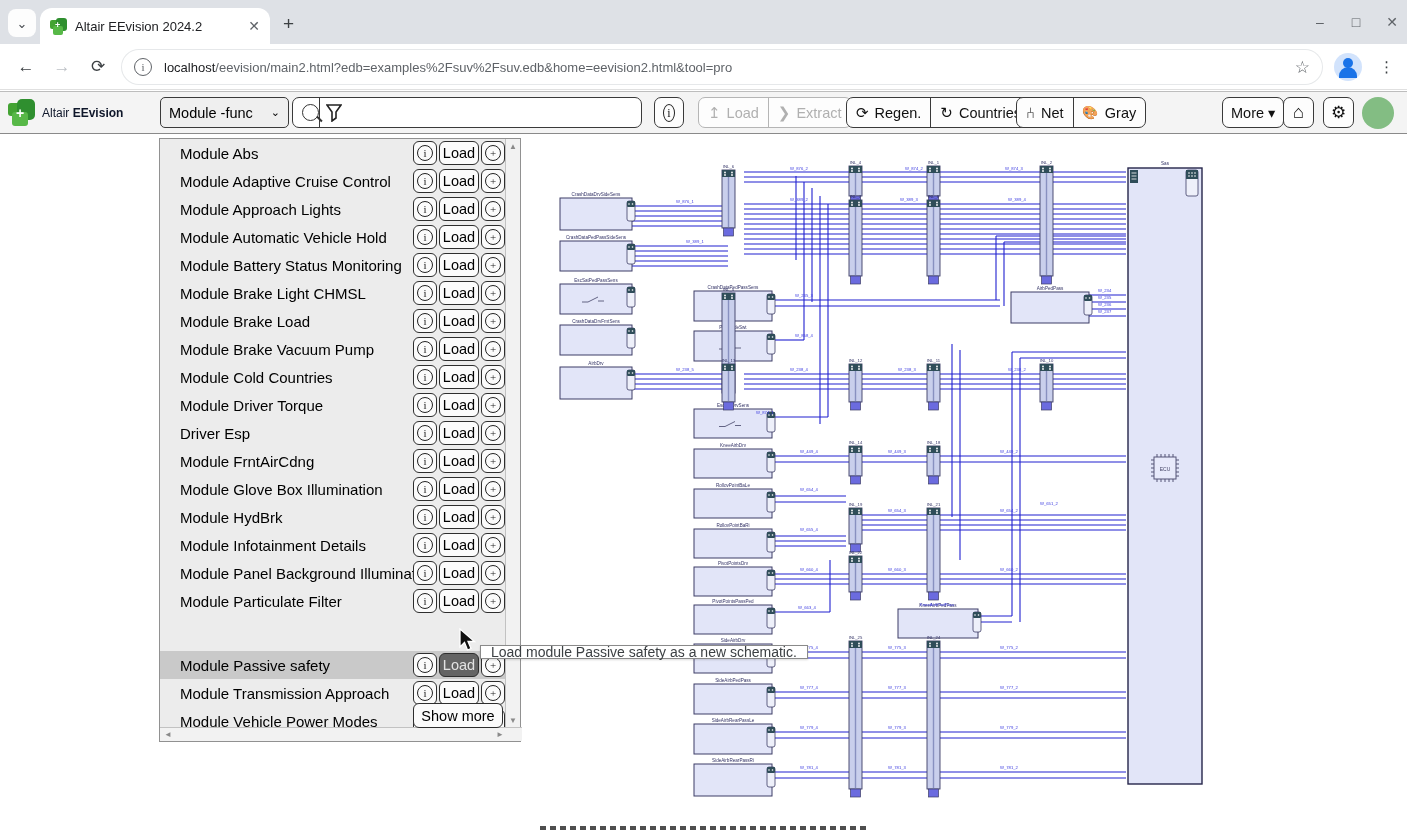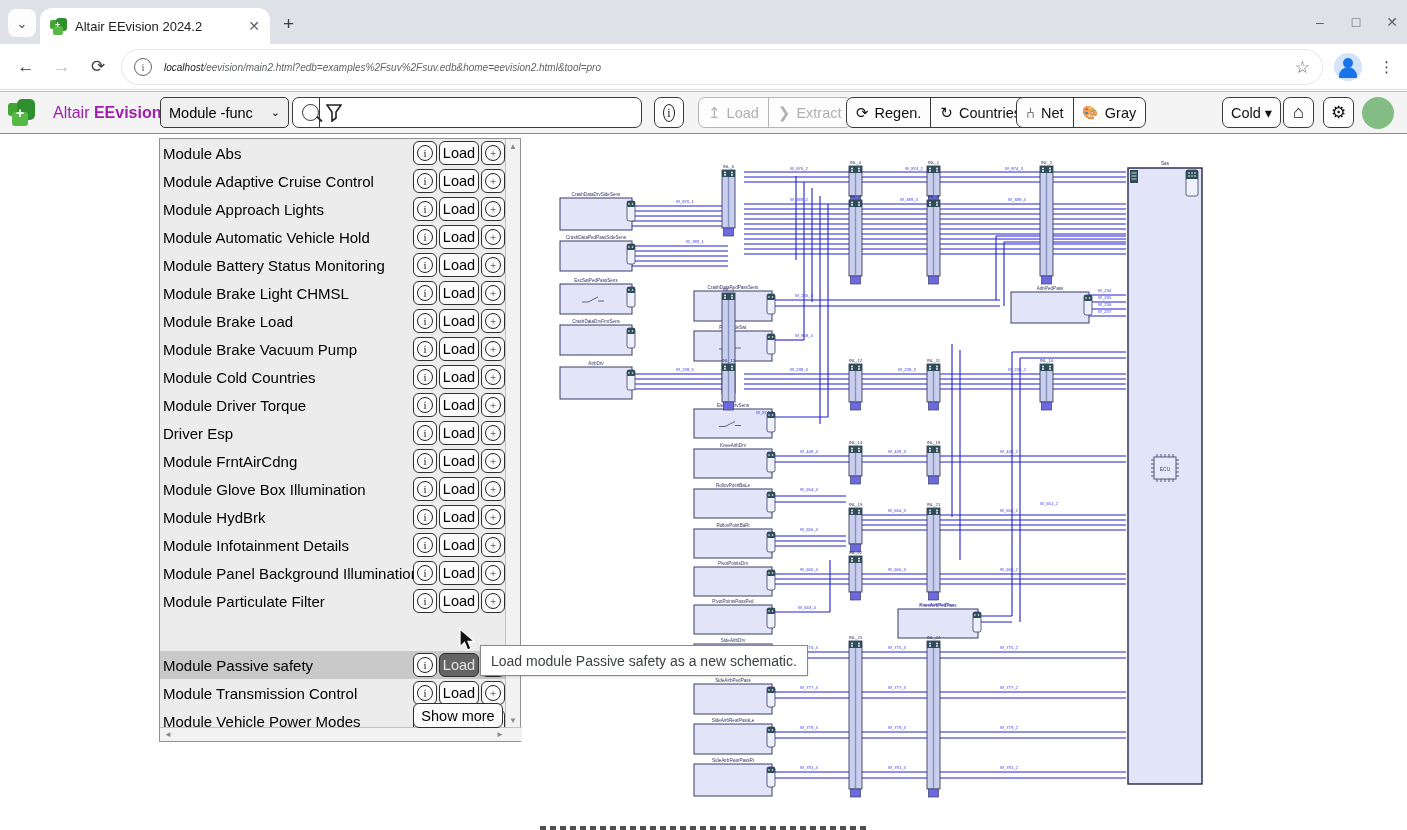--- a/index.html
+++ b/index.html
@@ -16,36 +16,36 @@
   #tab-title { font-size:13px; color:#202124; margin-left:8px; white-space:nowrap; overflow:hidden; flex:1; }
   #tab-close { color:#5f6368; font-size:14px; margin-left:6px; }
   #new-tab { position:absolute; left:283px; top:13px; color:#3c4043; font-size:19px; }
   .winctl { position:absolute; top:10px; width:30px; height:24px; color:#5f6368; font-size:14px; text-align:center; line-height:24px; }
   
   #addrbar { position:absolute; left:0; top:44px; width:1407px; height:46px; background:#ffffff; border-bottom:1px solid #e0e0e0; }
   .navbtn { position:absolute; top:11px; width:24px; height:24px; font-size:17px; color:#3c4043; text-align:center; line-height:24px; }
   .navbtn.disabled { color:#bdc1c6; }
   #omnibox { position:absolute; left:122px; top:6px; width:1200px; height:34px; background:#fff; border-radius:17px; box-shadow:0 0 0 1px #e6e8ea; display:flex; align-items:center; padding:0 12px; }
   #url-info { width:18px; height:18px; border:1.4px solid #5f6368; border-radius:50%; color:#5f6368; font-size:11px; text-align:center; line-height:16px; font-family:"Liberation Serif",serif; flex:0 0 18px; }
-  #url-text { font-size:10px; margin-left:12px; color:#5f6368; white-space:nowrap; overflow:hidden; flex:1;font-style:italic; }
+  #url-text { font-size:13px; margin-left:12px; color:#5f6368; white-space:nowrap; overflow:hidden; flex:1; }
   #url-text b { color:#202124; font-weight:normal; }
   #star { margin-left:8px; color:#5f6368; font-size:17px; }
   #avatar { position:absolute; left:1334px; top:9px; width:28px; height:28px; border-radius:50%; background:#d2e3fc; }
   #avatar:before { content:""; position:absolute; left:9px; top:5px; width:10px; height:10px; border-radius:50%; background:#1a73e8; }
   #avatar:after  { content:""; position:absolute; left:5px; top:14px; width:18px; height:11px; border-radius:9px 9px 0 0; background:#1a73e8; }
   #kebab { position:absolute; left:1379px; top:11px; width:14px; height:24px; color:#3c4043; font-size:15px; text-align:center; line-height:24px; letter-spacing:0; }
   
   #apptoolbar { position:absolute; left:0; top:91px; width:1407px; height:43px; background:#f4f4f4; border-top:1px solid #bdbdbd; border-bottom:1px solid #8a8a8a; }
   #brand { position:absolute; left:8px; top:7px; display:flex; align-items:center; }
   .brandicon { width:27px; height:27px; position:relative; }
   .brandicon .g1{position:absolute;left:0;top:4px;width:13px;height:13px;background:#43a333;border-radius:3px;}
   .brandicon .g2{position:absolute;left:9px;top:0;width:18px;height:21px;background:#2f8f2f;border-radius:5px;}
   .brandicon .g3{position:absolute;left:4px;top:13px;width:16px;height:14px;background:#57b847;border-radius:3px;}
   .brandicon .plus{position:absolute;left:8px;top:6px;color:#fff;font-weight:bold;font-size:14px;}
-  #brand-text { margin-left:18px; font-size:16px; color:#a21caf; }
+  #brand-text { margin-left:7px; font-size:12px; color:#0f172a; }
   #brand-text b { font-weight:bold; }
   .tbtn { position:absolute; top:5px; height:31px; background:#fdfdfd; border:1.6px solid #3a3a3a; border-radius:7px; display:flex; align-items:center; justify-content:center; font-size:14.5px; color:#111; padding:0 8px; }
   .tgroup { position:absolute; top:5px; height:31px; background:#fdfdfd; border:1.6px solid #3a3a3a; border-radius:7px; display:flex; align-items:stretch; overflow:hidden; }
   .tgroup .seg { display:flex; align-items:center; padding:0 9px; font-size:14.5px; color:#111; }
   .tgroup .seg + .seg { border-left:1.4px solid #3a3a3a; }
   .tgroup.disabled { border-color:#b5b5b5; }
   .tgroup.disabled .seg { color:#b0b0b0; }
   .tgroup.disabled .seg + .seg { border-left-color:#b5b5b5; }
   .ticon { margin-right:6px; font-size:15px; }
   #mode-select { position:absolute; left:160px; top:5px; width:129px; height:31px; background:#efefef; border:1.6px solid #3a3a3a; border-radius:5px; display:flex; align-items:center; padding:0 8px; font-size:14.5px; }
@@ -59,36 +59,36 @@
   .circ-i { width:18px; height:18px; border:1.5px solid #222; border-radius:50%; font-size:12px; line-height:16px; text-align:center; font-family:"Liberation Serif",serif; }
   #green-dot { position:absolute; left:1362px; top:5px; width:32px; height:32px; border-radius:50%; background:#83bd83; }
   
   #main { position:absolute; left:0; top:134px; width:1407px; height:696px; background:#fff; }
   #schematic { position:absolute; left:0; top:0; }
   
   #module-panel { position:absolute; left:159px; top:4px; width:362px; height:604px; background:#ececec; border:1px solid #919191; z-index:5; }
   #module-rows { position:absolute; left:0; top:0; width:347px; height:589px; overflow:hidden; }
   .mrow { position:relative; height:28px; display:flex; align-items:center; }
   .mrow.hl { background:#c9c9c9;margin-top:36px; }
-  .mrow .mlabel { font-size:15px; color:#000; padding-left:3px; white-space:nowrap; }
+  .mrow .mlabel { font-size:15px; color:#000; padding-left:20px; white-space:nowrap; }
   .rowbtns { position:absolute; right:2px; top:2px; display:flex; gap:2px; }
   .sq { height:24px; background:#fbfbfb; border:1.6px solid #2e2e2e; border-radius:6px; display:flex; align-items:center; justify-content:center; }
   .sq.ibtn, .sq.pbtn { width:24px; }
   .sq .ci { width:16px; height:16px; border:1.3px solid #222; border-radius:50%; font-size:11px; line-height:14px; text-align:center; font-family:"Liberation Serif",serif; color:#222;}
   .sq.loadbtn { width:40px; font-size:14.5px; color:#000; }
   .sq.loadbtn.active { background:#646464; color:#e3e3e3; border-color:#2e2e2e; }
   #show-more { position:absolute; right:17px; top:564px; width:90px; height:25px; background:#fbfbfb; border:1.6px solid #2e2e2e; border-radius:6px; font-size:14.5px; display:flex; align-items:center; justify-content:center; z-index:6;}
   #vscroll { position:absolute; right:0; top:0; width:15px; height:589px; background:#f2f2f2; border-left:1px solid #c2c2c2; }
   #vscroll .up { position:absolute; top:3px; left:3px; font-size:8px; color:#8a8a8a; }
   #vscroll .dn { position:absolute; bottom:3px; left:3px; font-size:8px; color:#8a8a8a; }
   #hscroll { position:absolute; left:0; bottom:0; width:362px; height:14px; background:#f2f2f2; border-top:1px solid #c2c2c2; }
   #hscroll .lf { position:absolute; left:4px; top:2px; font-size:8px; color:#8a8a8a; }
   #hscroll .rt { position:absolute; right:18px; top:2px; font-size:8px; color:#8a8a8a; }
   
-  #tooltip { position:absolute; left:480px; top:511px; height:31px; background:#fff; border:1px solid #8a8a8a; color:#3c4043; font-size:14px; display:flex; align-items:center; padding:0 10px; z-index:10; white-space:nowrap; box-shadow:0 1px 2px rgba(0,0,0,.15);}
+  #tooltip { position:absolute; left:480px; top:511px; height:14px; background:#fff; border:1px solid #8a8a8a; color:#3c4043; font-size:14px; display:flex; align-items:center; padding:0 10px; z-index:10; white-space:nowrap; box-shadow:0 1px 2px rgba(0,0,0,.15);}
   #cursor { position:absolute; left:458px; top:494px; z-index:20; }
   #clipped-strip { position:absolute; left:540px; top:692px; width:330px; height:4px; background:repeating-linear-gradient(90deg,#222 0 6px,transparent 6px 10px); opacity:.8; }
 </style>
 </head>
 <body>
 
 <div id="tabstrip">
   <div id="tab-search">⌄</div>
   <div id="tab">
     <span class="favicon">
@@ -168,21 +168,21 @@
     <span class="seg">
         <span class="ticon">⑃</span>
         <span>Net</span>
       </span>
     <span class="seg">
         <span class="ticon" style="font-size:13px;">🎨</span>
         <span>Gray</span>
       </span>
   </div>
   <div class="tbtn" style="left:1222px;">
-      <span>Cold ▾</span>
+      <span>More ▾</span>
     </div>
   <div class="tbtn" style="left:1283px;width:31px;">
       <span style="font-size:18px;">⌂</span>
     </div>
   <div class="tbtn" style="left:1323px;width:31px;">
       <span style="font-size:17px;">⚙</span>
     </div>
   <div id="green-dot"></div>
 </div>
 
@@ -926,21 +926,21 @@
             <span class="sq ibtn">
               <span class="ci">i</span>
             </span>
             <span class="sq loadbtn active">Load</span>
             <span class="sq pbtn">
               <span class="ci">+</span>
             </span>
           </span>
         </div>
         <div class="mrow">
-          <span class="mlabel">Module Transmission Control</span>
+          <span class="mlabel">Module Transmission Approach</span>
           <span class="rowbtns">
             <span class="sq ibtn">
               <span class="ci">i</span>
             </span>
             <span class="sq loadbtn">Load</span>
             <span class="sq pbtn">
               <span class="ci">+</span>
             </span>
           </span>
         </div>

